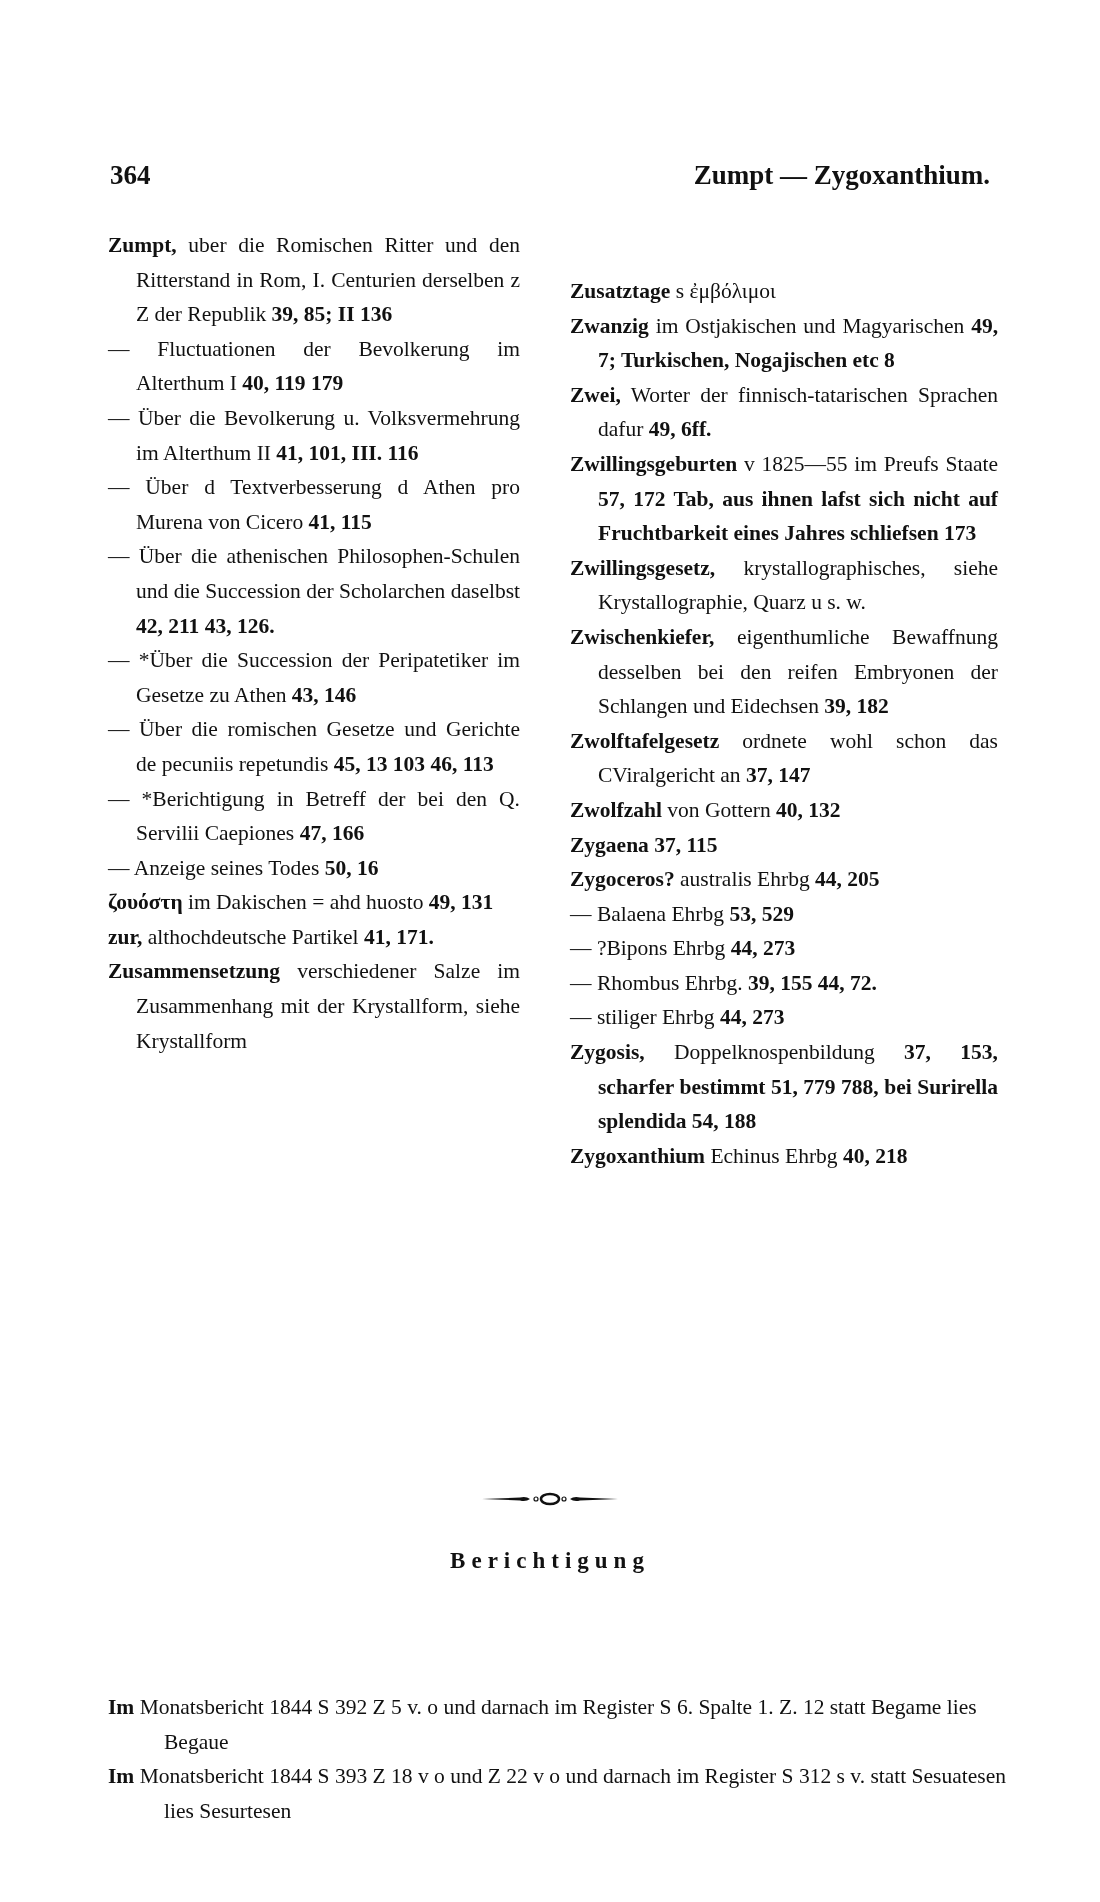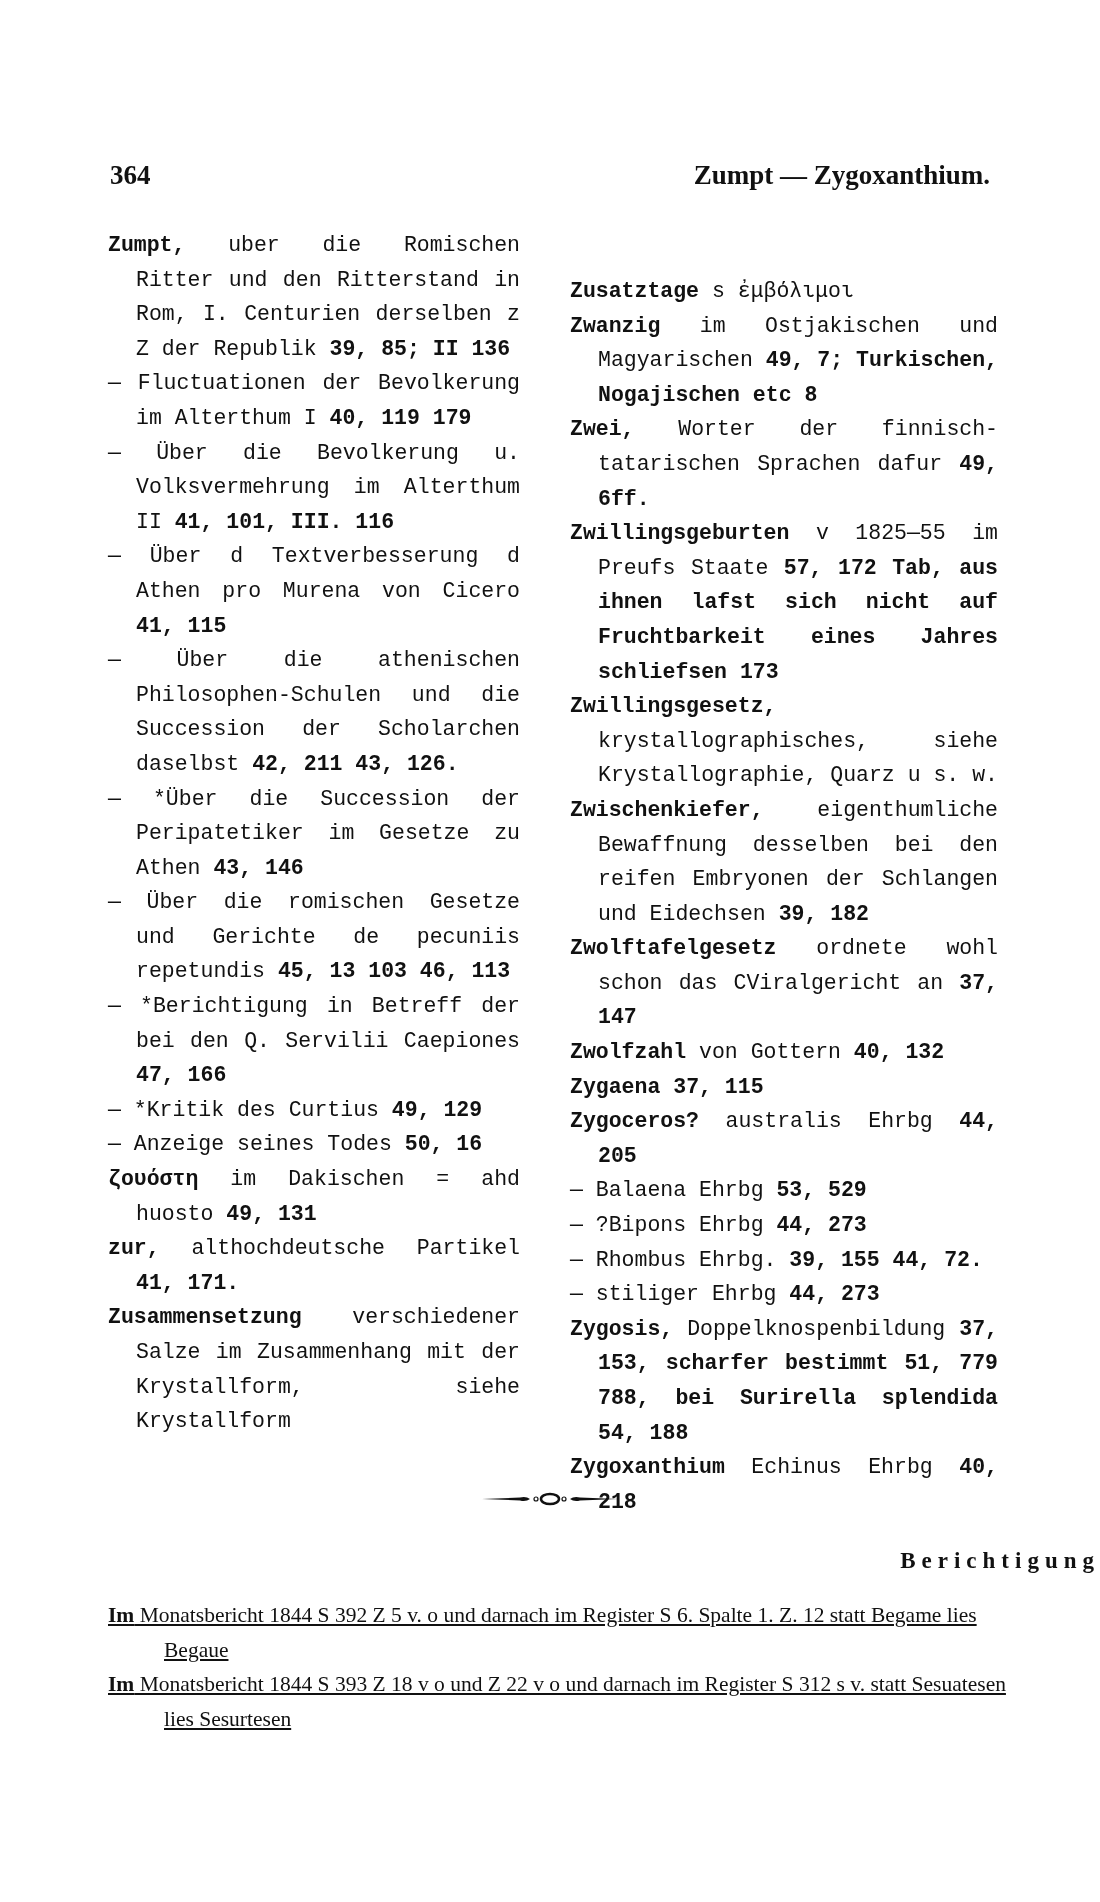--- a/index.html
+++ b/index.html
@@ -9,53 +9,52 @@
       color: #111111;
     }
     .header { position: absolute; top: 160px; left: 110px; width: 880px; height: 40px; }
     .page-number { position: absolute; left: 0; top: 0; font-size: 27px; font-weight: bold; }
     .running-title { position: absolute; left: 0; right: 0; top: 0; text-align: right; font-size: 27px; font-weight: bold; }
 
     .col { position: absolute; top: 228px; font-size: 21.5px; line-height: 34.6px; }
     .col-left { left: 108px; width: 412px; }
     .col-right { left: 570px; width: 428px; margin-top: 46px; }
 
-    .entry { padding-left: 28px; text-indent: -28px; text-align: justify; font-family: Liberation Mono, monospace; }
+    .entry { padding-left: 28px; text-indent: -28px; text-align: justify; }
     .entry .b { font-weight: bold; }
     .entry .head { font-weight: bold; }
 
     .ornament { position: absolute; top: 1492px; left: 0; width: 1100px; text-align: center; }
     .ornament svg { display: inline-block; }
 
     .section-title {
-      position: absolute; top: 1548px; left: 0; width: 1100px; text-align: right;
+      position: absolute; top: 1548px; left: 0; width: 1100px; text-align: center;
       font-size: 23px; font-weight: bold; letter-spacing: 6px;
     }
-    .corrections { position: absolute; top: 1598px; left: 108px; width: 900px; font-size: 21.5px; line-height: 34.6px; text-decoration: underline; }
+    .corrections { position: absolute; top: 1690px; left: 108px; width: 900px; font-size: 21.5px; line-height: 34.6px; }
     .corr { padding-left: 56px; text-indent: -56px; }
     .corr .lead { font-weight: bold; }
   </style>
 </head>
 <body>
 
 <div class="header">
   <span class="page-number">364</span>
   <span class="running-title">Zumpt — Zygoxanthium.</span>
 </div>
 
 <div class="col col-left" id="col-left">
     <div class="entry"><span class="head">Zumpt,</span><span> uber die Romischen Ritter und den Ritterstand in Rom, I. Centurien derselben z Z der Republik </span><span class="b">39, 85; II 136</span></div>
     <div class="entry"><span class="head"></span><span>— Fluctuationen der Bevolkerung im Alterthum I </span><span class="b">40, 119 179</span></div>
     <div class="entry"><span class="head"></span><span>— Über die Bevolkerung u. Volksvermehrung im Alterthum II </span><span class="b">41, 101, III. 116</span></div>
     <div class="entry"><span class="head"></span><span>— Über d Textverbesserung d Athen pro Murena von Cicero </span><span class="b">41, 115</span></div>
     <div class="entry"><span class="head"></span><span>— Über die athenischen Philosophen-Schulen und die Succession der Scholarchen daselbst </span><span class="b">42, 211 43, 126.</span></div>
     <div class="entry"><span class="head"></span><span>— *Über die Succession der Peripatetiker im Gesetze zu Athen </span><span class="b">43, 146</span></div>
     <div class="entry"><span class="head"></span><span>— Über die romischen Gesetze und Gerichte de pecuniis repetundis </span><span class="b">45, 13 103 46, 113</span></div>
     <div class="entry"><span class="head"></span><span>— *Berichtigung in Betreff der bei den Q. Servilii Caepiones </span><span class="b">47, 166</span></div>
-    <div class="entry"><span class="head"></span><span>— *Kritik des Curtius </span><span class="b">49, 129</span></div>
     <div class="entry"><span class="head"></span><span>— Anzeige seines Todes </span><span class="b">50, 16</span></div>
     <div class="entry"><span class="head">ζουόστη</span><span> im Dakischen = ahd huosto </span><span class="b">49, 131</span></div>
     <div class="entry"><span class="head">zur,</span><span> althochdeutsche Partikel </span><span class="b">41, 171.</span></div>
     <div class="entry"><span class="head">Zusammensetzung</span><span> verschiedener Salze im Zusammenhang mit der Krystallform, siehe Krystallform</span><span class="b"></span></div>
   </div>
 <div class="col col-right" id="col-right">
     <div class="entry"><span class="head">Zusatztage</span><span> s ἐμβόλιμοι</span><span class="b"></span></div>
     <div class="entry"><span class="head">Zwanzig</span><span> im Ostjakischen und Magyarischen </span><span class="b">49, 7; Turkischen, Nogajischen etc 8</span></div>
     <div class="entry"><span class="head">Zwei,</span><span> Worter der finnisch-tatarischen Sprachen dafur </span><span class="b">49, 6ff.</span></div>
     <div class="entry"><span class="head">Zwillingsgeburten</span><span> v 1825—55 im Preufs Staate </span><span class="b">57, 172 Tab, aus ihnen lafst sich nicht auf Fruchtbarkeit eines Jahres schliefsen 173</span></div>

